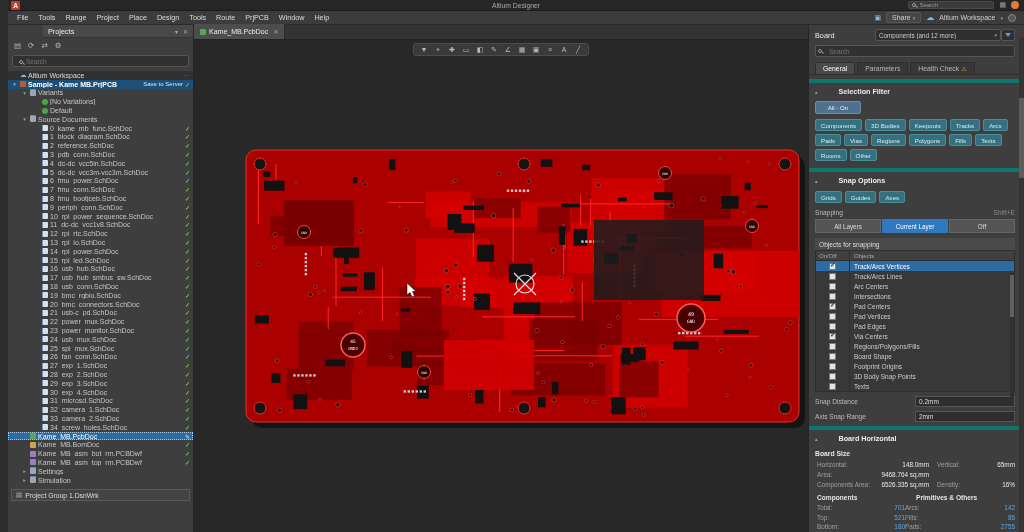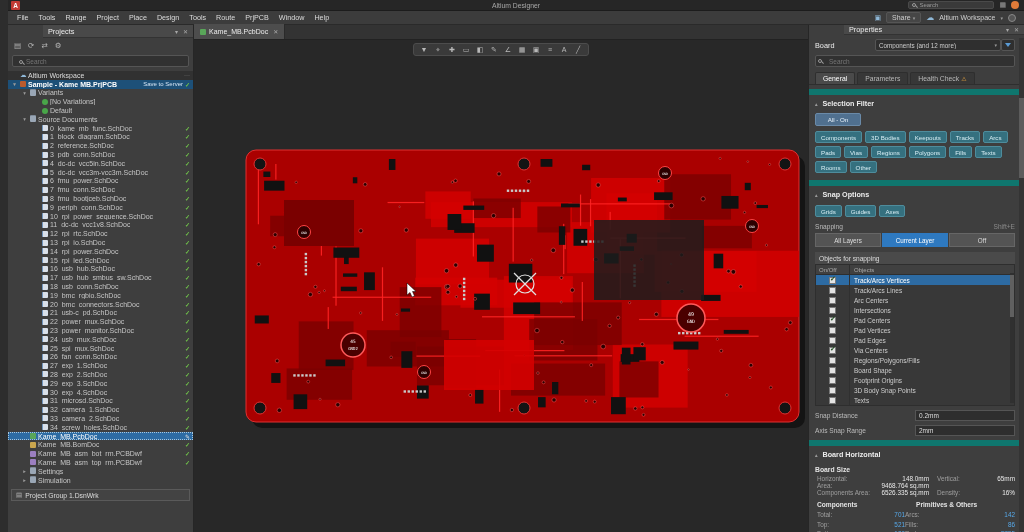--- a/index.html
+++ b/index.html
@@ -97,21 +97,21 @@
   .dd-text{flex:1;font-size:6.3px;color:#ccc;white-space:nowrap;overflow:hidden;text-overflow:ellipsis;}
   .funnel-btn{width:14px;height:12px;background:#2f2f2f;border:1px solid #555;border-radius:2px;display:flex;align-items:center;justify-content:center;}
   .funnel{width:0;height:0;border-left:3.5px solid transparent;border-right:3.5px solid transparent;border-top:4.5px solid #5a9bd5;}
   .psearch{padding:2px 9px 2px 6px;}
   .ptabs{display:flex;gap:2px;padding:3px 6px 0;border-bottom:1px solid #2e2e2e;}
   .ptab{padding:2px 7px;font-size:6.8px;background:#373737;color:#b8b8b8;border:1px solid #2e2e2e;border-bottom:none;border-radius:2px 2px 0 0;display:flex;align-items:center;gap:2px;}
   .ptab.active{background:#4a4a4a;color:#fff;}
   .ptab .warn{display:none;}
   .ptab.warning .warn{display:inline;color:#e8a33d;font-size:6px;}
   .ptab.warning .warn::before{content:"⚠";}
-  .sec{display:flex;align-items:center;gap:5px;padding:4px 6px 3px;border-top:6px solid #0f766e;margin-top:4px;font-size:7.2px;font-weight:bold;color:#ececec;}
+  .sec{display:flex;align-items:center;gap:21px;padding:4px 6px 3px;border-top:4px solid #0f766e;margin-top:4px;font-size:7.2px;font-weight:bold;color:#ececec;}
   .sec .sec-ar{color:#9a9a9a;font-size:5px;}
   .allon{margin:2px 6px;width:46px;text-align:center;background:#50708f;border:1px solid #6a8aa8;border-radius:2px;font-size:6.2px;padding:2px 0;color:#e8f2fa;}
   .fgrid{display:flex;flex-wrap:wrap;gap:3px;padding:3px 9px 3px 6px;}
   .fbtn{background:#35707f;border:1px solid #4e8c9c;color:#d8eef4;font-size:6.2px;padding:1.5px 5px;border-radius:2px;}
   .snaprow{display:flex;padding:3px 9px 2px 6px;font-size:6.6px;color:#bbb;}
   .snaprow .sc{margin-left:auto;color:#8a8a8a;}
   .modes{display:flex;padding:1px 9px 1px 6px;gap:1px;}
   .mode{flex:1;text-align:center;font-size:6.3px;padding:2.5px 0;background:#545454;color:#ddd;border:1px solid #666;}
   .mode.active{background:#2e79c0;color:#fff;border-color:#2e79c0;}
   .objhdr{margin:4px 9px 0 6px;background:#4a4a4a;font-size:6.6px;color:#ddd;padding:2.5px 4px;}
@@ -974,25 +974,20 @@
 
           <path transform="translate(213,243)" d="M0 0 L0 12 L3 9.5 L5 14 L7.5 13 L5.5 8.5 L9 8.5 Z" fill="#fff" stroke="#000" stroke-width="0.5"></path>
         </svg>
       </div>
     </div>
 
     <div class="properties-panel">
       <div class="psb">
           <div class="psb-thumb"></div>
         </div>
-      <div class="panel-header">
-        <span class="ph-title">Properties</span>
-        <span class="ph-ic">▾</span>
-        <span class="ph-ic">✕</span>
-      </div>
 
       <div class="sel-row">
         <span class="sel-label">Board</span>
         <div class="dd">
           <span class="dd-text">Components (and 12 more)</span>
           <span class="car">▾</span>
         </div>
         <span class="funnel-btn">
             <span class="funnel"></span>
           </span>

